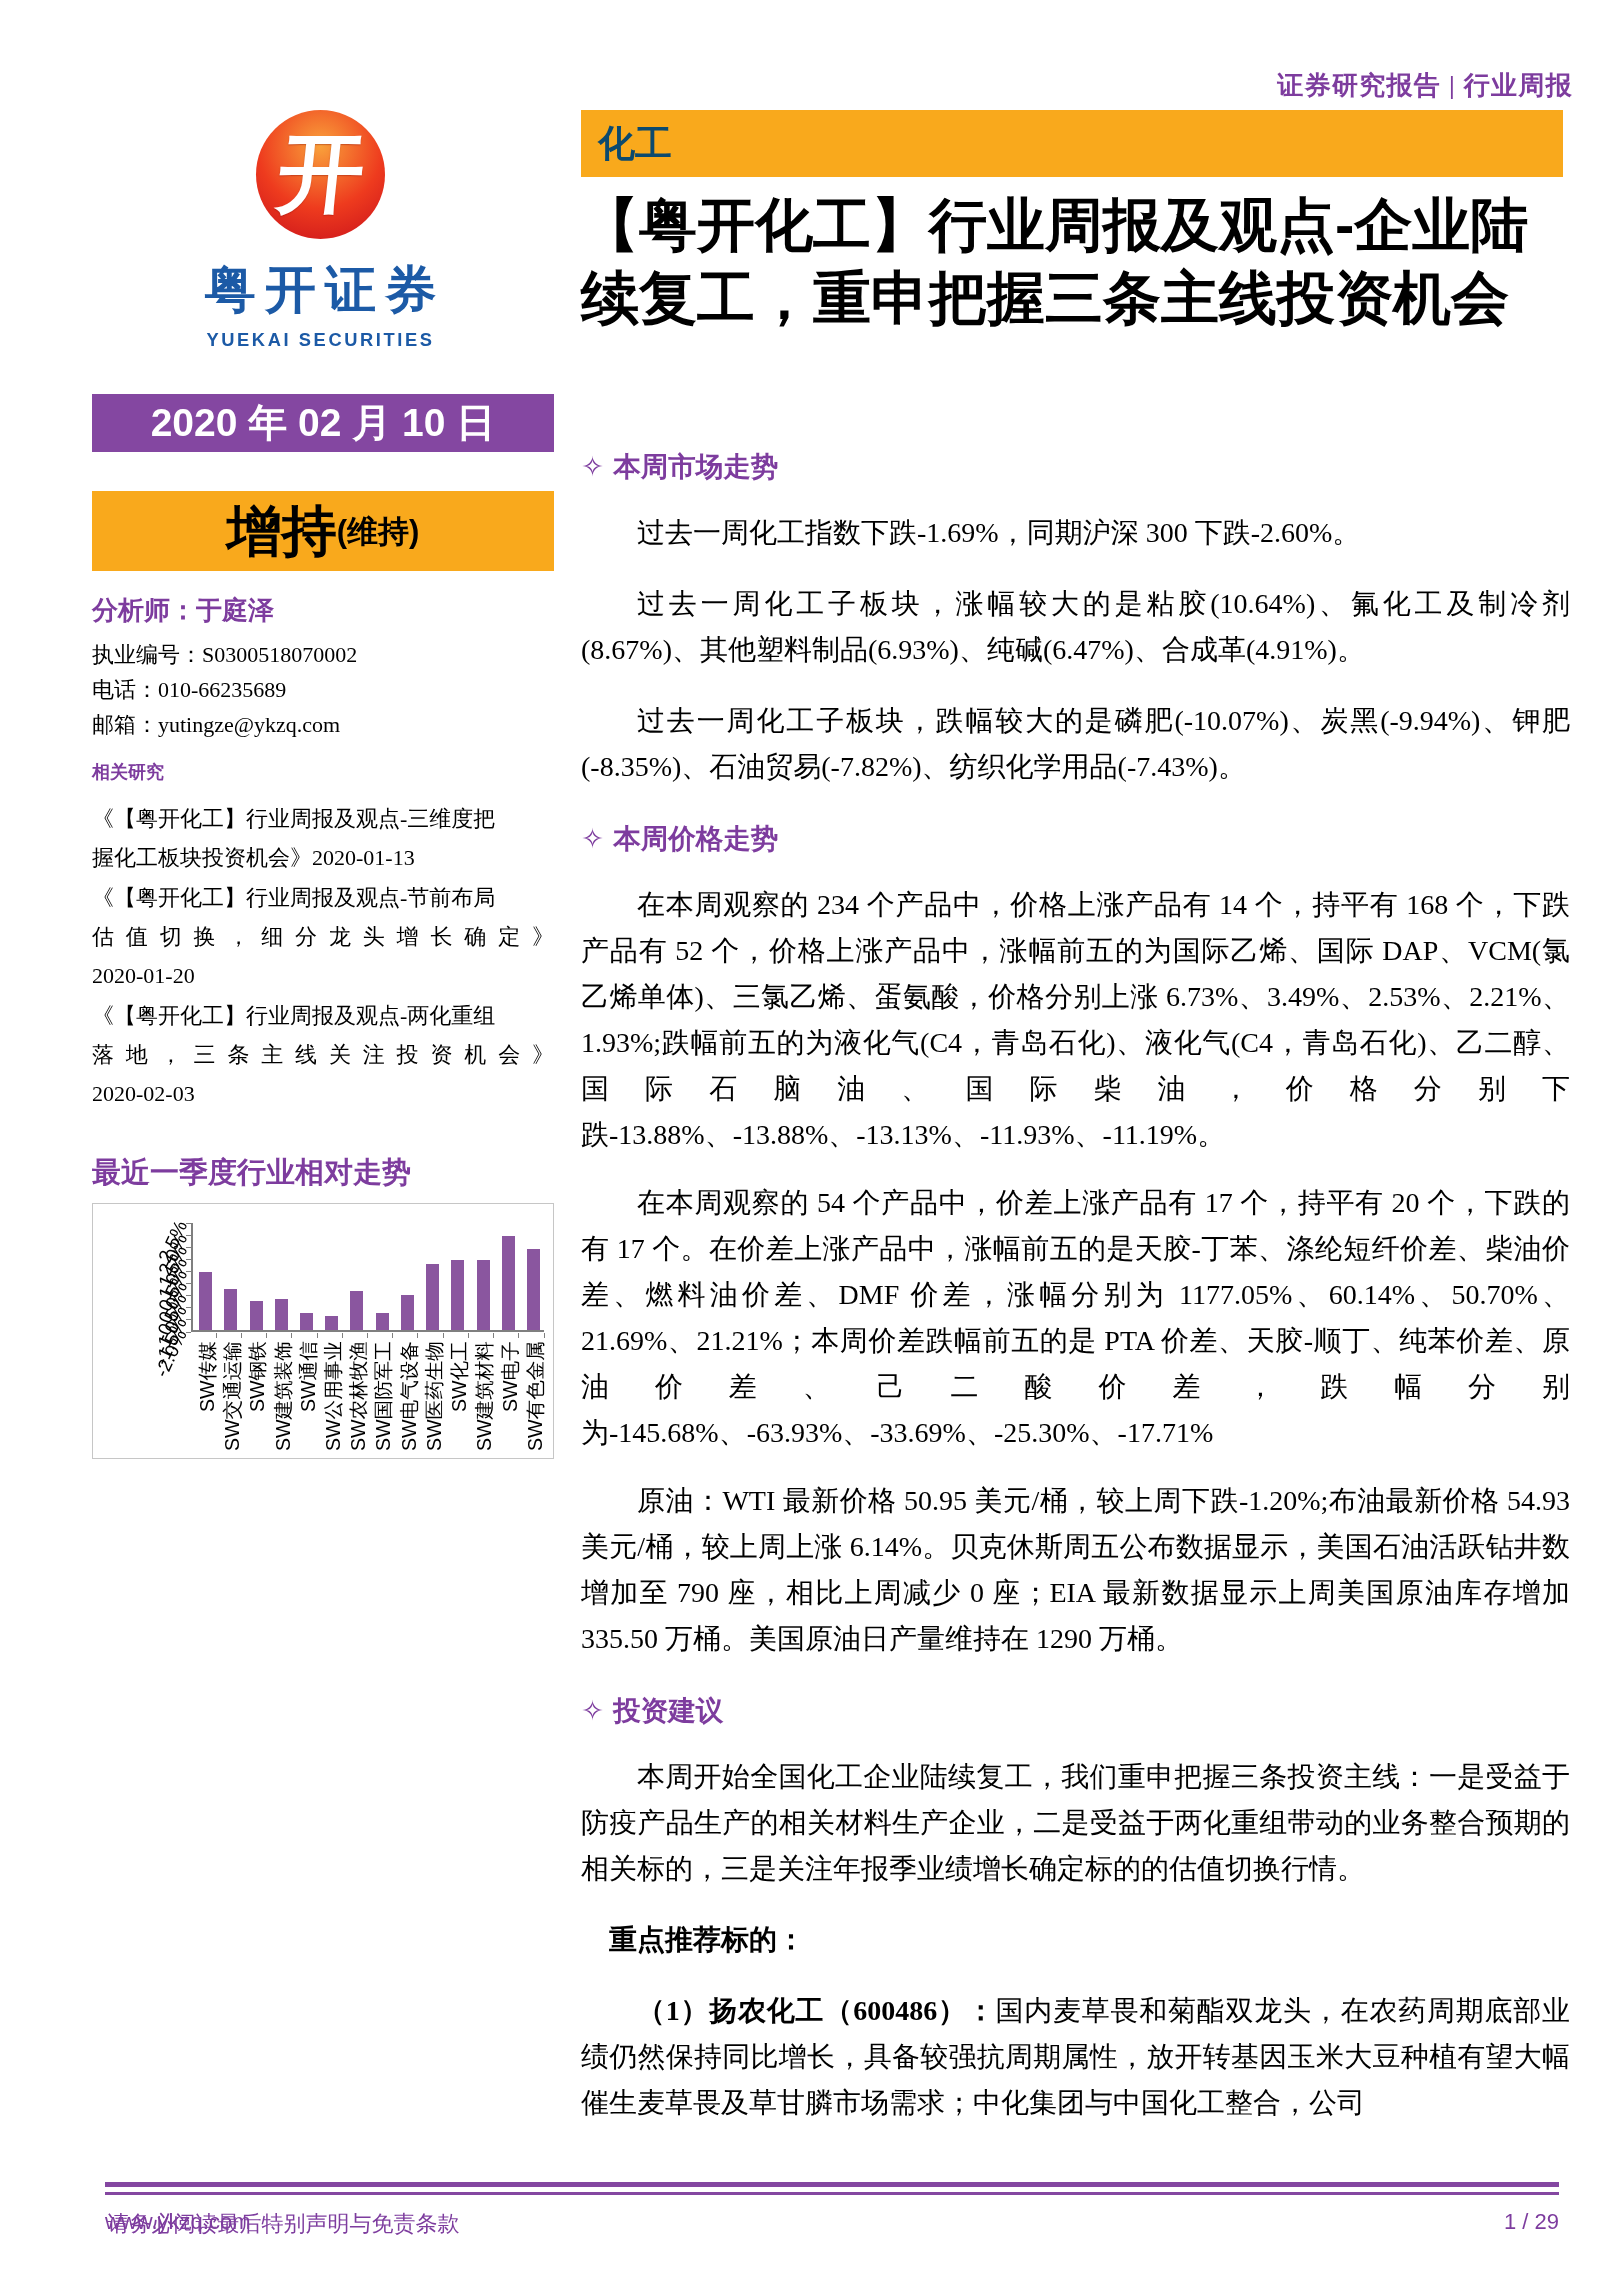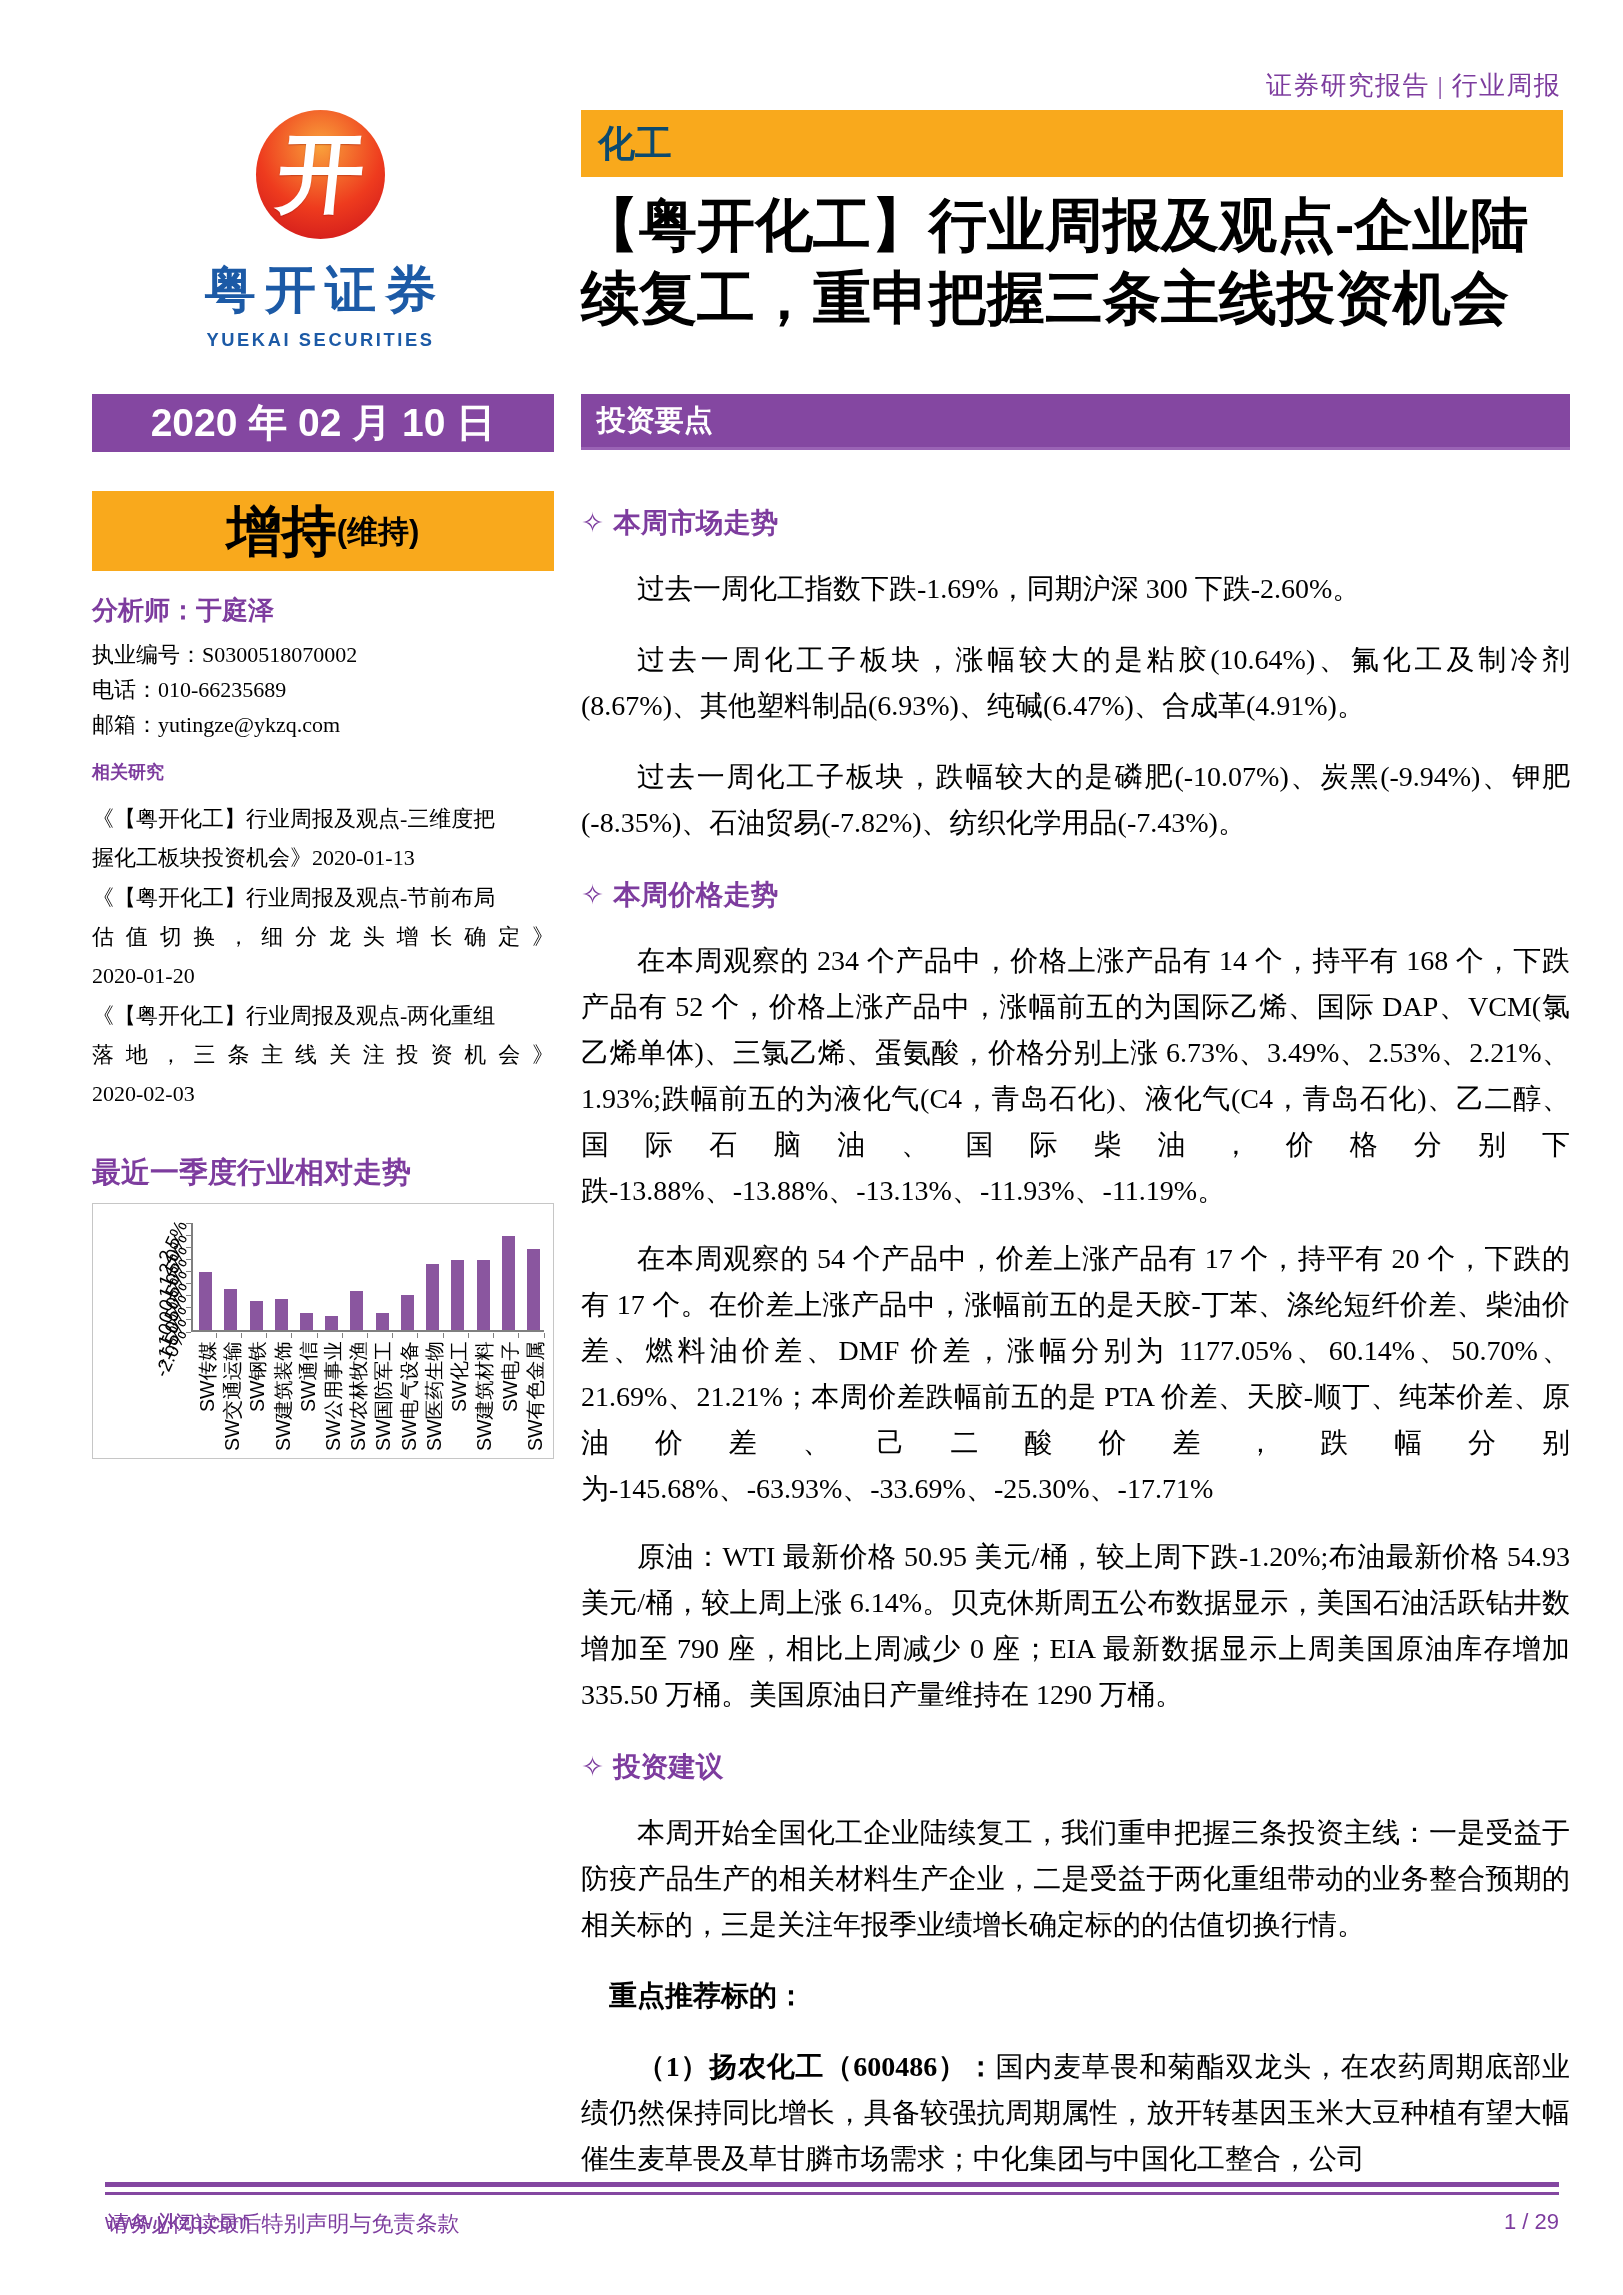--- a/index.html
+++ b/index.html
@@ -16,23 +16,23 @@
     position:relative;
     width:1623px;
     height:2295px;
     background:#ffffff;
     overflow:hidden;
     font-family:"Liberation Serif","DejaVu Serif",serif;
     color:var(--body-black);
   }
   
   .report-tag{
-    position:absolute; top:68px; right:62px;
+    position:absolute; top:68px; right:50px;
     font-family:"Liberation Serif","DejaVu Serif",serif;
-    font-weight:normal; font-size:26px; color:var(--purple-text);
+    font-weight:bold; font-size:26px; color:var(--purple-text);
     letter-spacing:1.3px;
   }
   
   .logo-block{position:absolute; left:183px; top:110px; width:275px; text-align:center;}
   .logo-circle{
     width:129px;height:129px;border-radius:50%;
     margin:0 auto;
     background:radial-gradient(circle at 50% 28%, #F9A13B 0%, #EE3B1E 55%, #C8101B 100%);
     display:flex;align-items:center;justify-content:center;
   }
@@ -316,23 +316,20 @@
         <div class="xtick" style="left: 350px; top: 129px;"></div>
         <div class="xtick" style="left: 375px; top: 129px;"></div>
         <div class="xtick" style="left: 400px; top: 129px;"></div>
         <div class="xtick" style="left: 425px; top: 129px;"></div>
         <div class="xtick" style="left: 451px; top: 129px;"></div>
       </div>
   </div>
 
   <div class="right-col">
 
-    <div class="highlights-bar">
-      <span>投资要点</span>
-    </div>
 
     <div class="sec-heading first">
       <span class="diamond">✧</span><span>本周市场走势</span>
     </div>
     <div class="body-p">过去一周化工指数下跌-1.69%，同期沪深 300 下跌-2.60%。</div>
     <div class="body-p">过去一周化工子板块，涨幅较大的是粘胶(10.64%)、氟化工及制冷剂(8.67%)、其他塑料制品(6.93%)、纯碱(6.47%)、合成革(4.91%)。</div>
     <div class="body-p">过去一周化工子板块，跌幅较大的是磷肥(-10.07%)、炭黑(-9.94%)、钾肥(-8.35%)、石油贸易(-7.82%)、纺织化学用品(-7.43%)。</div>
 
     <div class="sec-heading">
       <span class="diamond">✧</span><span>本周价格走势</span>

